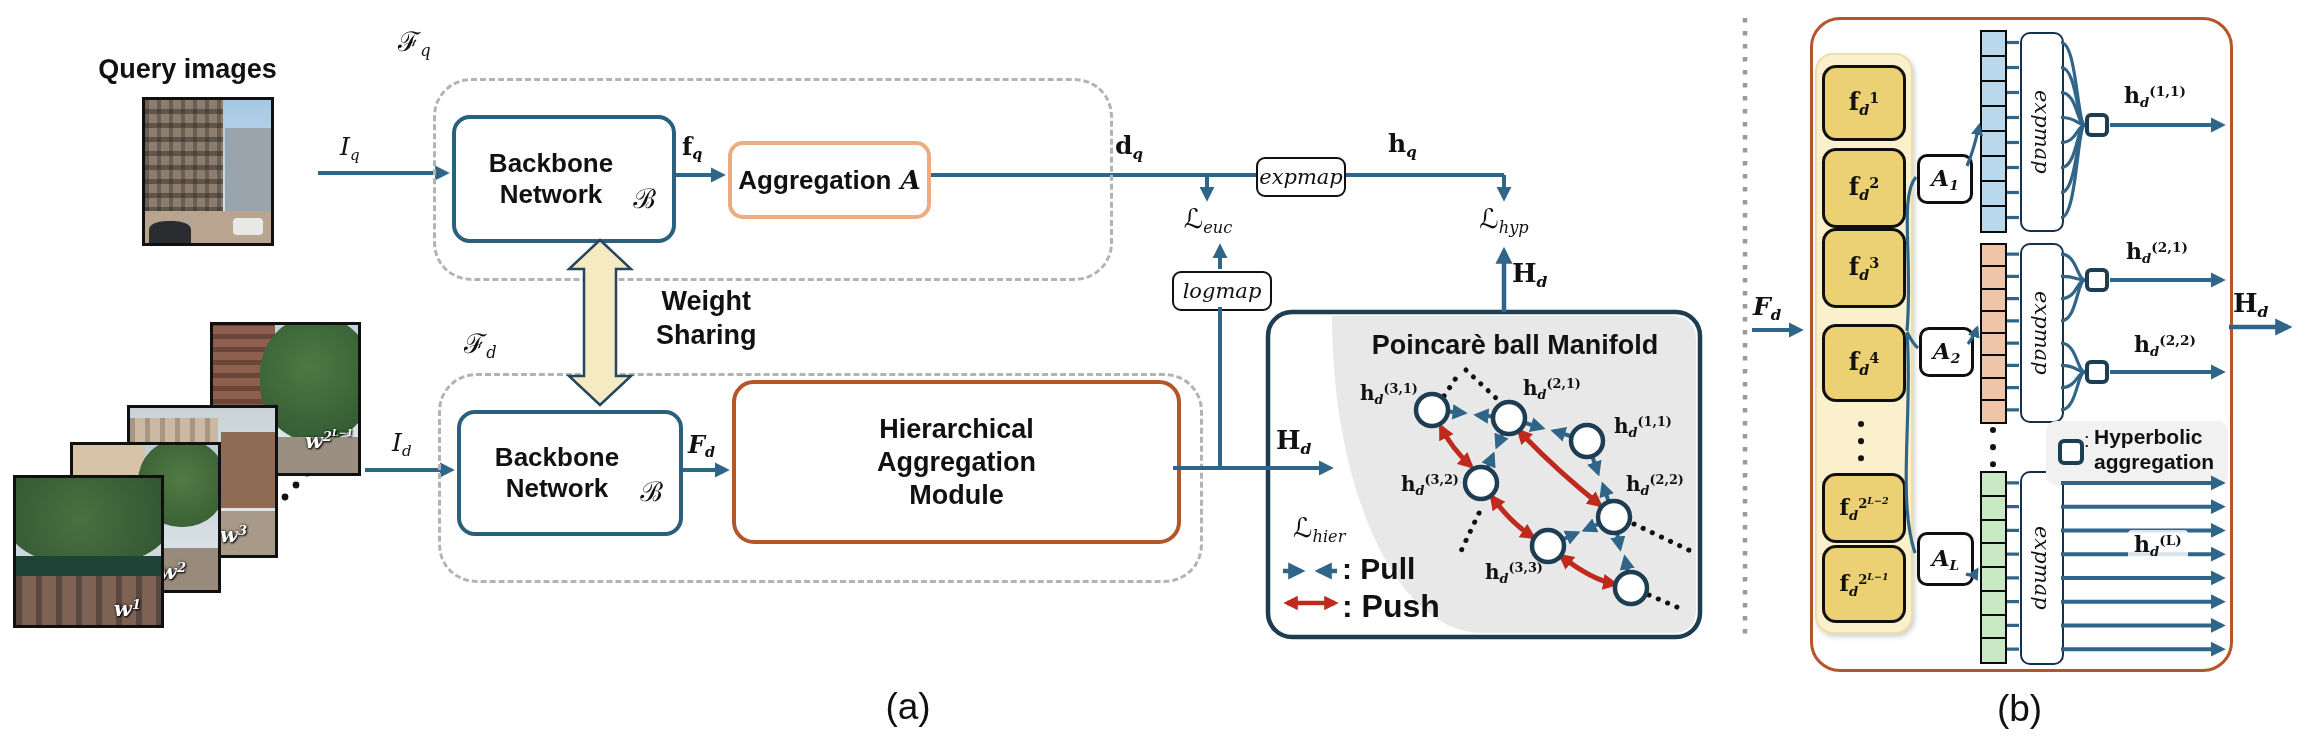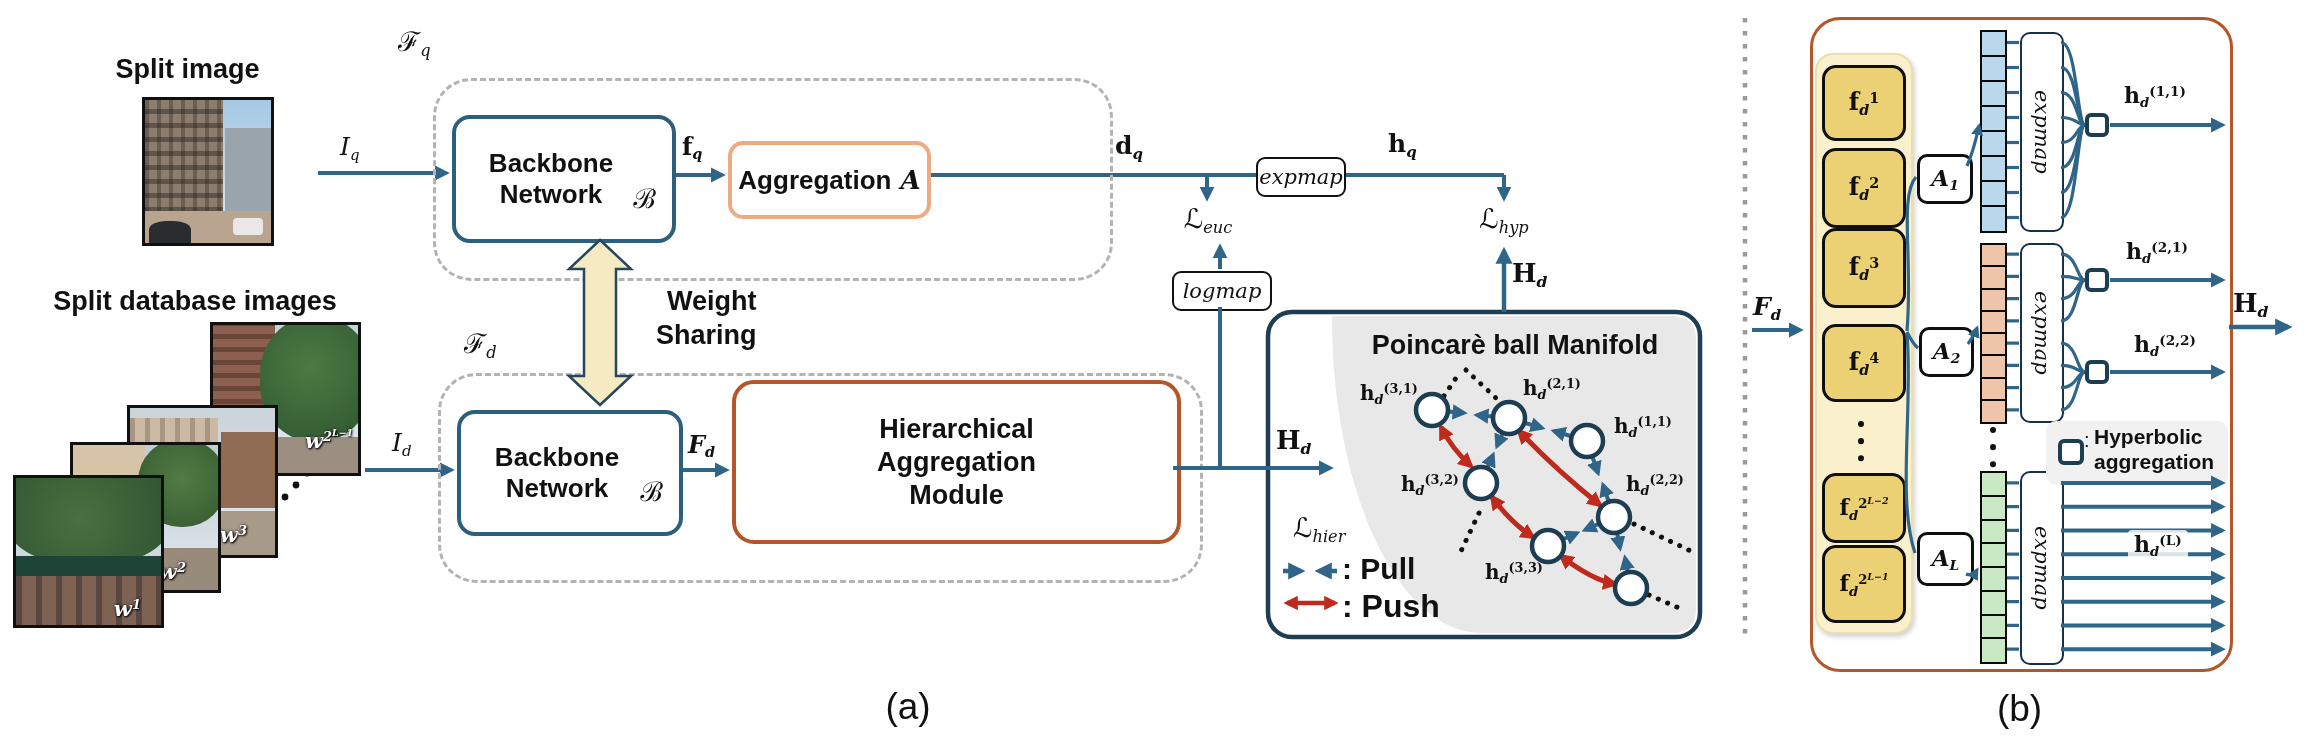--- a/index.html
+++ b/index.html
@@ -75,32 +75,31 @@
     <line x1="365" y1="470" x2="451" y2="470" stroke="#2f6588" stroke-width="4" marker-end="url(#mBu)"></line>
     <line x1="675" y1="470" x2="726" y2="470" stroke="#2f6588" stroke-width="4" marker-end="url(#mBu)"></line>
     <line x1="1745" y1="18" x2="1745" y2="640" stroke="#9a9a9a" stroke-width="4.5" stroke-dasharray="4.5 8.5"></line>
     <g fill="#111">
       <circle cx="307" cy="473" r="3.4"></circle>
         <circle cx="296" cy="485" r="3.4"></circle>
         <circle cx="285" cy="497" r="3.4"></circle>
     </g>
   </svg>
 
-  <div class="lbl sans boxtxt" style="left:95px;top:54px;width:185px;font-size:27px">Split image</div>
+  <div class="lbl sans boxtxt" style="left:95px;top:54px;width:185px;font-size:27px">Query images</div>
 
   <div class="photo" style="left:142px;top:97px;width:126px;height:143px">
     <div class="pc" style="inset:0;background:linear-gradient(#a6c8e3,#dcebf4)"></div>
     <div class="pc" style="left:0;top:0;width:78px;height:112px;background:repeating-linear-gradient(0deg,rgba(30,25,20,.4) 0 5px,transparent 5px 14px),repeating-linear-gradient(90deg,rgba(30,25,20,.3) 0 4px,transparent 4px 12px),#8c7d6e"></div>
     <div class="pc" style="left:80px;top:28px;width:46px;height:84px;background:#9aa4ad"></div>
     <div class="pc" style="left:0;bottom:0;width:126px;height:32px;background:#b9a58f"></div>
     <div class="pc" style="left:4px;bottom:0;width:42px;height:22px;background:#2a2d2f;border-radius:40% 40% 0 0"></div>
     <div class="pc" style="right:8px;bottom:8px;width:30px;height:17px;background:#e8e8e6;border-radius:4px"></div>
   </div>
 
-  <div class="lbl sans boxtxt" style="left:30px;top:286px;width:330px;font-size:27px">Split database images</div>
 
   <div class="photo" style="left:210px;top:322px;width:145px;height:148px;z-index:9">
     <div class="pc" style="inset:0;background:linear-gradient(#c3d4de,#e4ebee)"></div>
     <div class="pc" style="left:0;top:0;width:62px;height:92px;background:repeating-linear-gradient(0deg,rgba(40,20,15,.35) 0 5px,transparent 5px 13px),#8d5f4e"></div>
     <div class="pc" style="right:-14px;top:-8px;width:112px;height:124px;background:radial-gradient(circle at 45% 40%,#4d7a42,#2c5430);border-radius:46%"></div>
     <div class="pc" style="left:0;bottom:0;width:145px;height:36px;background:#9b8f82"></div>
     <span class="wlab" style="right:5px;bottom:20px"><span>w</span><sup><span>2</span><sup>L−1</sup></sup></span>
   </div>
   <div class="photo" style="left:127px;top:405px;width:145px;height:147px;z-index:10">
     <div class="pc" style="inset:0;background:linear-gradient(#c9d3d8,#e6eaec)"></div>
@@ -146,21 +145,21 @@
     <span class="boxtxt sans">Aggregation</span>
     <span class="math mi mb" style="font-size:26px;margin-left:9px">A</span>
   </div>
 
   <div class="lbl math mb mi" style="left:688px;top:430px;font-size:24px"><span>F</span><sub>d</sub></div>
 
   <div class="roundbox" style="left:732px;top:380px;width:441px;height:156px;border:4px solid #b5562a;border-radius:22px">
     <div class="boxtxt sans" style="font-size:27px;line-height:33px"><span>Hierarchical</span><br><span>Aggregation</span><br><span>Module</span></div>
   </div>
 
-  <div class="lbl sans boxtxt" style="left:656px;top:284px;font-size:27px;line-height:34px;text-align:right"><span>Weight</span><br><span>Sharing</span></div>
+  <div class="lbl sans boxtxt" style="left:656px;top:284px;font-size:27px;line-height:34px;text-align:center"><span>Weight</span><br><span>Sharing</span></div>
 
   <div class="lbl math mb" style="left:1115px;top:131px;font-size:25px"><span>d</span><sub>q</sub></div>
   <div class="opbox" style="left:1256px;top:157px;width:86px;height:36px">
       <span>expmap</span>
     </div>
   <div class="lbl math mb" style="left:1388px;top:129px;font-size:25px"><span>h</span><sub>q</sub></div>
   <div class="lbl math loss" style="left:1172px;top:203px;width:72px;text-align:center"><span>ℒ</span><sub>euc</sub></div>
   <div class="lbl math loss" style="left:1468px;top:203px;width:72px;text-align:center"><span>ℒ</span><sub>hyp</sub></div>
   <div class="opbox" style="left:1172px;top:271px;width:96px;height:36px">
       <span>logmap</span>

